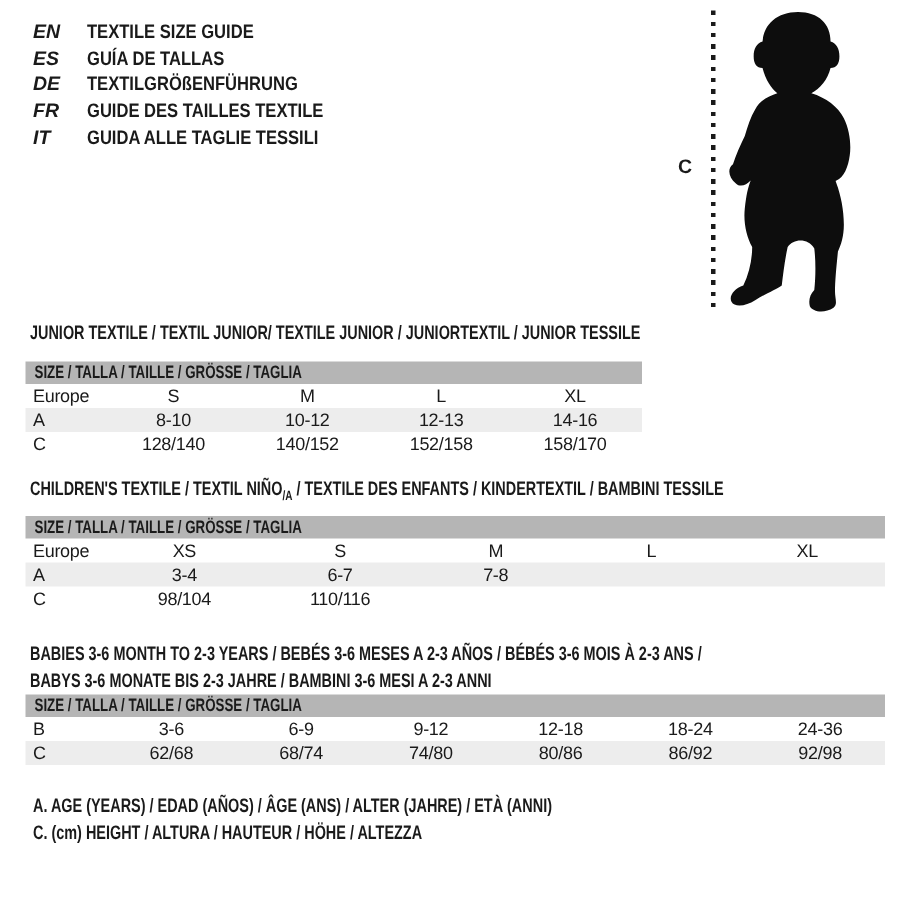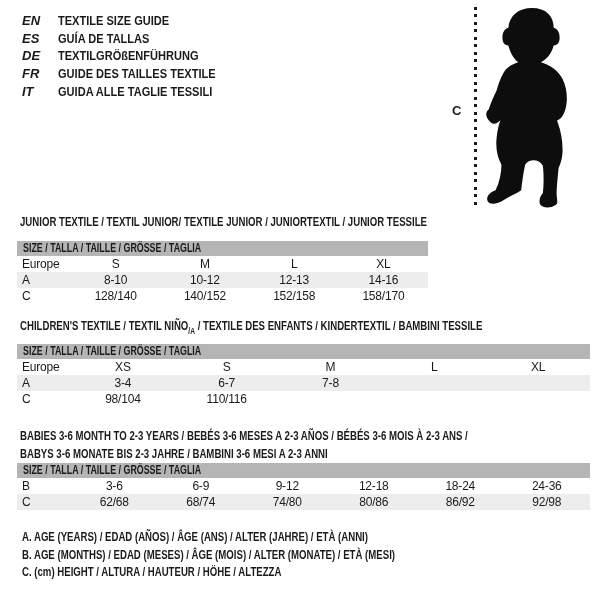--- a/index.html
+++ b/index.html
@@ -179,20 +179,17 @@
         <span class="td">92/98</span>
       </div>
     </div>
   </div>
 
   <div class="notes">
     <div class="note-row">
       <span class="cond">A. AGE (YEARS) / EDAD (AÑOS) / ÂGE (ANS) / ALTER (JAHRE) / ETÀ (ANNI)</span>
     </div>
     <div class="note-row">
-      <span class="cond">B. AGE (MONTHS) / EDAD (MESES) / ÂGE (MOIS) / ALTER (MONATE) / ETÀ (MESI)</span>
-    </div>
-    <div class="note-row">
       <span class="cond">C. (cm) HEIGHT / ALTURA / HAUTEUR / HÖHE / ALTEZZA</span>
     </div>
   </div>
 
 </div>
 
 </body></html>

